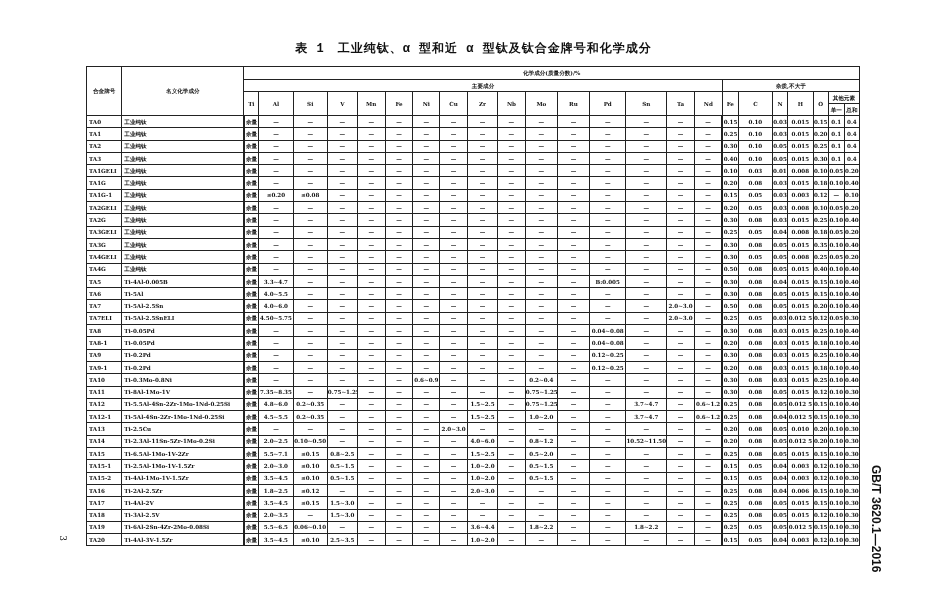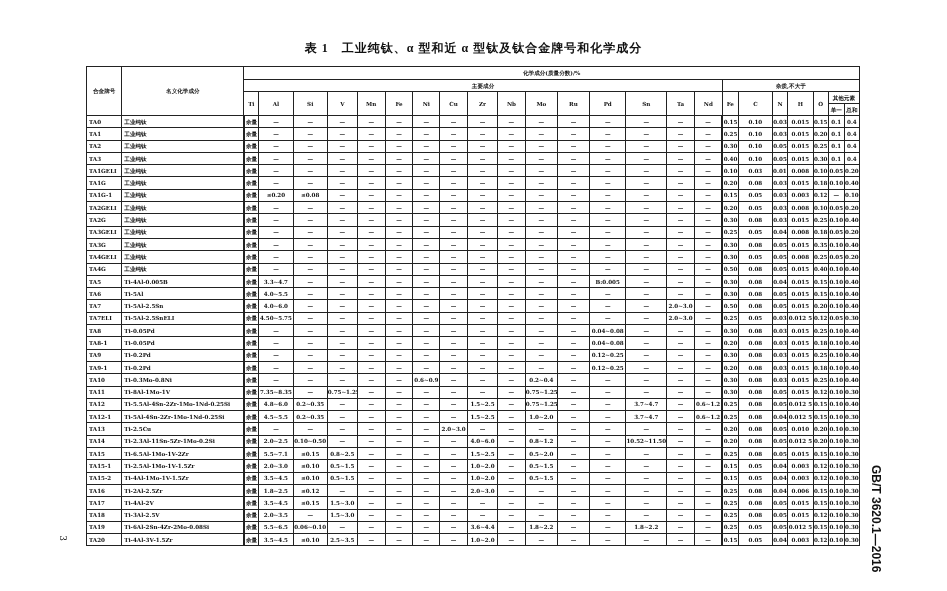--- a/index.html
+++ b/index.html
@@ -1,17 +1,17 @@
 <!DOCTYPE html>
 <html><head>
 <meta charset="utf-8">
 <style>
   html, body { margin:0; padding:0; background:#fff; }
   body { width:947px; height:591px; position:relative; overflow:hidden; font-family:"DejaVu Serif", serif; color:#111; }
-  .title { position:absolute; left:0; width:947px; top:40px; text-align:center; font-family:Liberation Serif, serif; font-weight:bold; font-size:12px; letter-spacing:1px; }
+  .title { position:absolute; left:0; width:947px; top:40px; text-align:center; font-family:Liberation Mono, monospace; font-weight:bold; font-size:12px; letter-spacing:1px; }
   .page-num { position:absolute; left:60px; top:533px; font-size:9px; transform:rotate(90deg); }
   .std-code { position:absolute; left:836px; top:498px; width:80px; font-family:"Liberation Sans", sans-serif; font-weight:bold; font-size:12px; transform:rotate(90deg); transform-origin:center; white-space:nowrap; }
   table { position:absolute; left:86px; top:66px; border-collapse:collapse; table-layout:fixed; width:774px; font-size:5.6px; }
   td, th { border:1px solid #222; padding:0; text-align:center; overflow:hidden; white-space:nowrap; font-weight:bold; height:11.3px; line-height:10px; }
   thead th { font-weight:bold; height:auto; }
   thead tr.h1 th { height:12px; }
   thead tr.h2 th { height:11px; }
   thead tr.h3 th { height:11px; }
   thead tr.h4 th { height:11px; }
   td.grade, td.name { text-align:left; padding-left:2px; }

